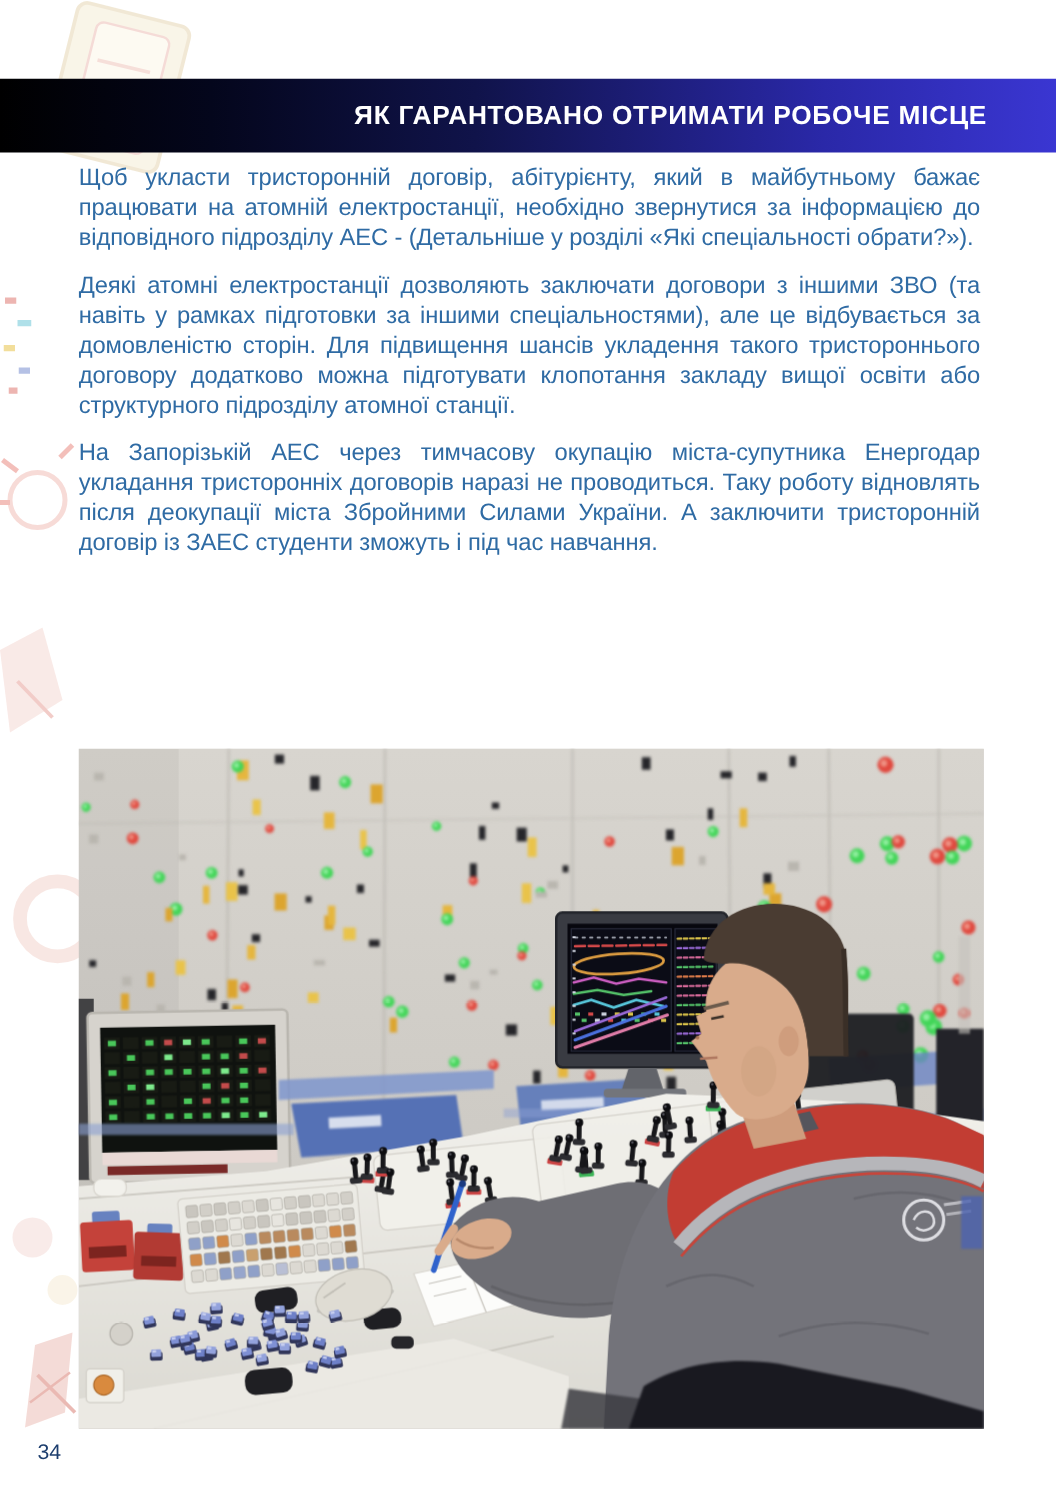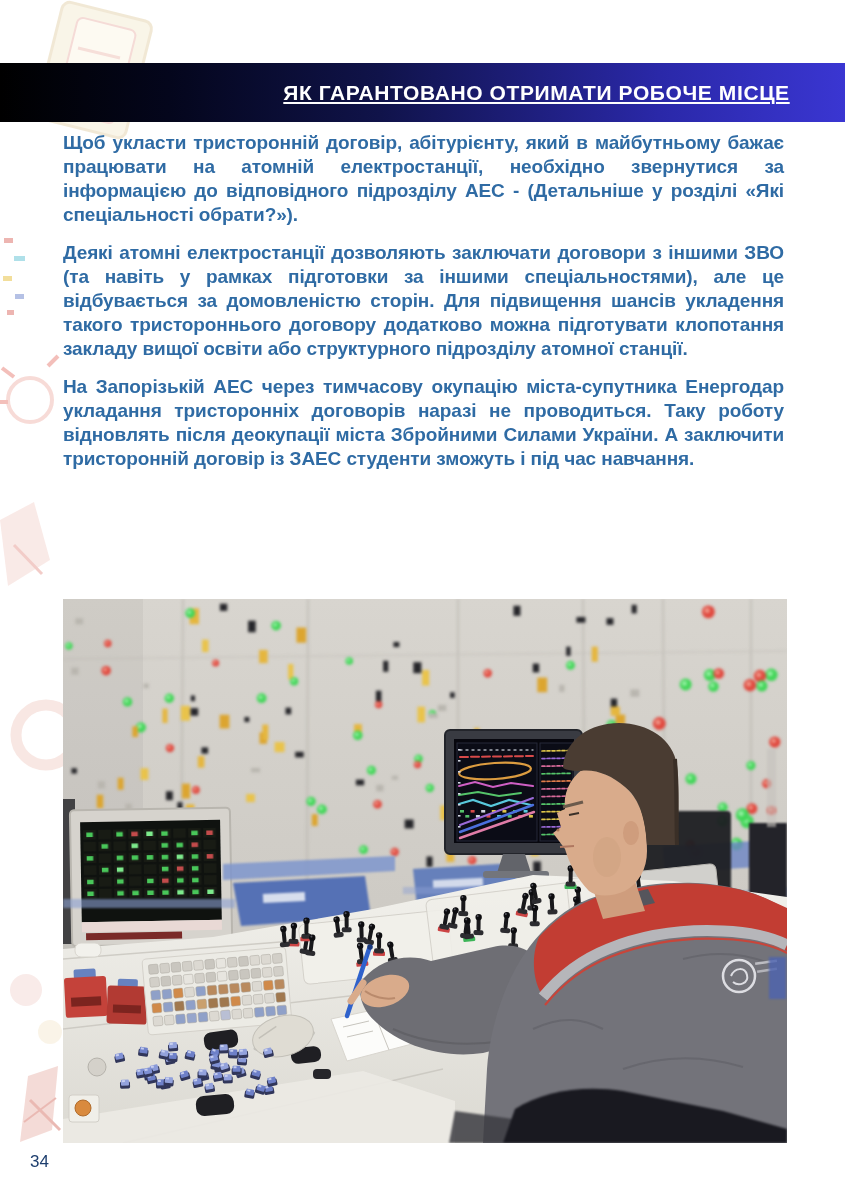--- a/index.html
+++ b/index.html
@@ -12,28 +12,28 @@
     overflow:hidden;font-family:"Liberation Sans",sans-serif;margin:0 auto;
   }
   .deco-layer{position:absolute;left:0;top:0;width:845px;height:1200px;pointer-events:none;}
   .header-band{
     position:absolute;left:0;top:63px;width:845px;height:59px;
     background:linear-gradient(90deg,var(--hdrL) 0%,#04061c 20%,#10134a 45%,#2a28a8 78%,var(--hdrR) 100%);
     display:flex;align-items:center;justify-content:center;
     box-sizing:border-box;padding-left:228px;
   }
   .header-title{
-    color:#ffffff;font-size:21px;font-weight:bold;letter-spacing:0.6px;white-space:nowrap;text-decoration:underline;
+    color:#ffffff;font-size:21px;font-weight:bold;letter-spacing:0.6px;white-space:nowrap;
   }
   .article{
     position:absolute;left:63px;top:131px;width:737px;
     color:var(--body-text);font-size:19px;line-height:24px;
     text-align:justify;letter-spacing:-0.1px;
   }
-  .article p{margin:0 16px 14px 0;font-weight:bold;}
+  .article p{margin:0 16px 14px 0;}
   .photo-figure{
     position:absolute;left:63px;top:599px;width:724px;height:544px;margin:0;
     overflow:hidden;background:#cfccc6;
   }
   .photo-figure svg{display:block;}
   .page-number{
     position:absolute;left:30px;top:1152px;
     color:var(--pagenum);font-size:17px;font-weight:normal;
   }
   .blur14{filter:blur(1.4px);}

